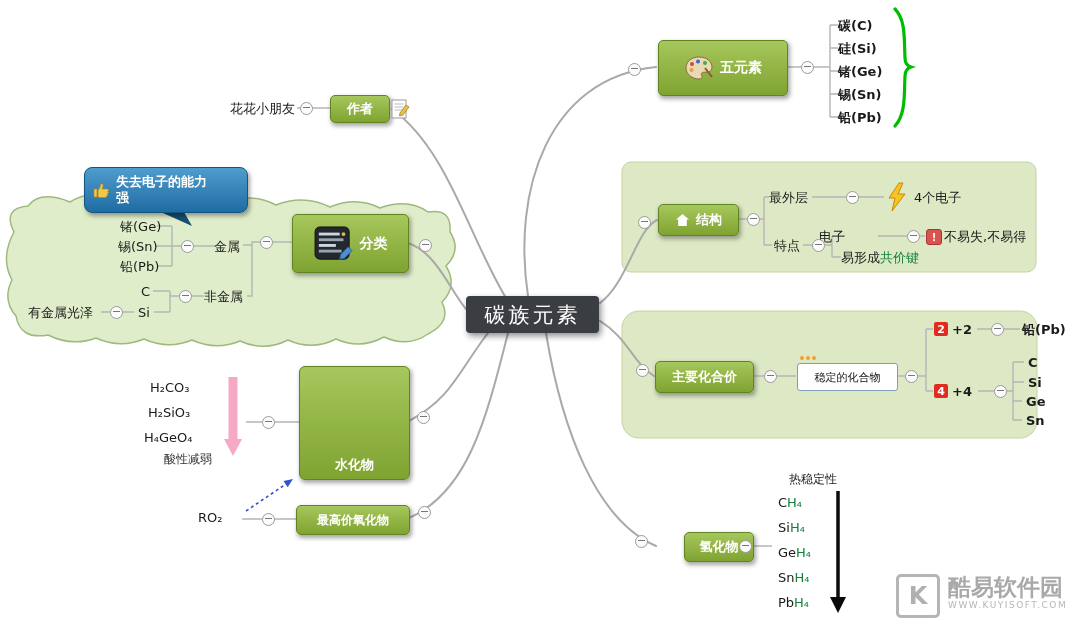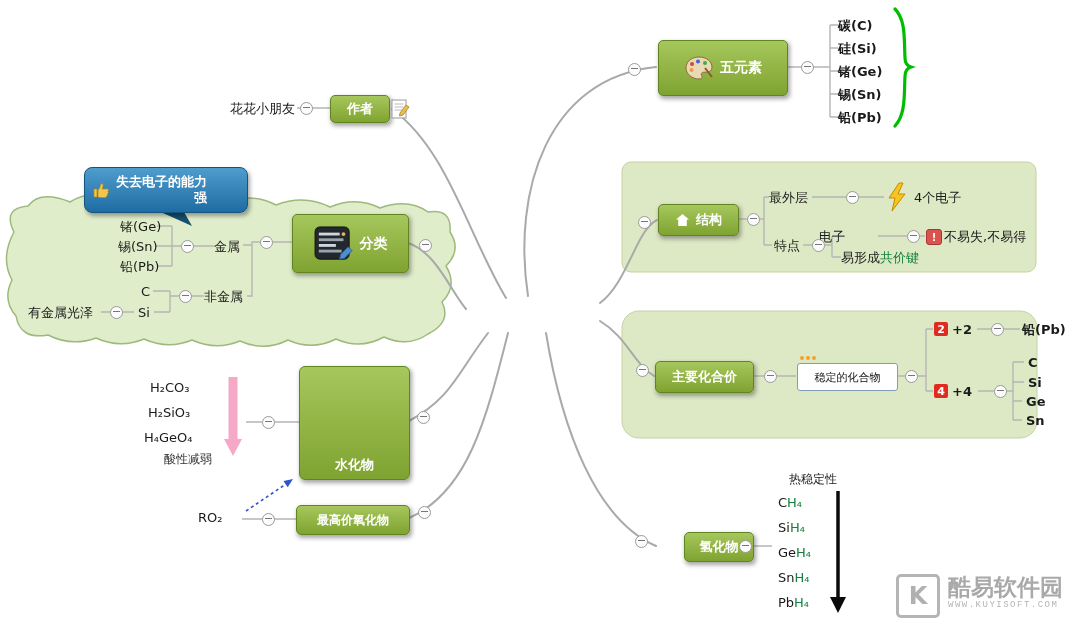--- a/index.html
+++ b/index.html
@@ -11,42 +11,42 @@
   .f17{font-size:13px;line-height:20px;}
   .f12{font-size:12px;line-height:14px;}
   .gnode{position:absolute;display:flex;align-items:center;justify-content:center;gap:6px;
          background:linear-gradient(180deg,#a6c75c,#7fa331);border:1px solid #5f8420;border-radius:5px;
          color:#fff;font-weight:bold;font-size:13px;box-shadow:1.5px 2.5px 4px rgba(60,60,60,.45);z-index:4;}
   .central{position:absolute;background:#3a3e43;color:#fff;display:flex;align-items:center;justify-content:center;
            border-radius:4px;font-size:21px;letter-spacing:3px;box-shadow:2px 3px 6px rgba(0,0,0,.45);z-index:4;}
   .callout{position:absolute;background:linear-gradient(180deg,#4f9dcd,#1e6ca3);border:1px solid #14557f;
            border-radius:8px;color:#fff;font-weight:bold;font-size:13px;display:flex;align-items:center;
            padding:3px 8px;gap:6px;z-index:6;box-shadow:2px 3px 4px rgba(0,0,0,.35);}
-  .callout .lines{display:flex;flex-direction:column;align-items:flex-end;line-height:16px;}
+  .callout .lines{display:flex;flex-direction:column;align-items:flex-start;line-height:16px;}
   .conn{position:absolute;width:11px;height:11px;background:#fcfcfc;border:1px solid #9a9a9a;border-radius:50%;z-index:5;}
   .conn::after{content:"";position:absolute;left:2px;right:2px;top:4px;border-top:1px solid #777;}
   .stable-box{position:absolute;background:#fff;border:1px solid #7f9db9;border-radius:3px;display:flex;
               align-items:center;justify-content:center;font-size:11px;color:#111;z-index:4;}
   .dots{position:absolute;display:flex;gap:2px;z-index:5;}
   .dots i{width:4px;height:4px;border-radius:50%;background:#f59f2e;}
   .badge{position:absolute;width:14px;height:14px;background:#e02b20;color:#fff;font-size:11px;font-weight:bold;
          display:flex;align-items:center;justify-content:center;border-radius:2px;z-index:4;}
   .red{color:#15803d;}
   .hydrate-node{position:absolute;background:linear-gradient(180deg,#a6c75c,#7fa331);border:1px solid #5f8420;
                 border-radius:6px;box-shadow:1.5px 2.5px 4px rgba(60,60,60,.45);z-index:4;}
   .hydrate-box{position:absolute;left:12px;top:7px;width:84px;height:77px;background:#fff;border:1px solid #c9c9c9;
                color:#111;font-size:16px;line-height:25px;padding:2px 0 0 6px;box-sizing:border-box;}
   .hydrate-label{position:absolute;bottom:5px;left:0;right:0;text-align:center;color:#fff;font-weight:bold;font-size:13px;}
   .alert{position:absolute;width:14px;height:14px;background:#d9534f;border:1px solid #a33;border-radius:3px;
          color:#fff;font-size:10px;font-weight:bold;display:flex;align-items:center;justify-content:center;z-index:4;}
   .wm{position:absolute;left:896px;top:574px;display:flex;gap:8px;align-items:flex-start;z-index:3;}
   .wm-logo{width:38px;height:38px;border:3px solid #b5b5b5;border-radius:5px;display:flex;align-items:center;
            justify-content:center;font-size:24px;font-weight:bold;color:#b0b0b0;}
   .wm-title{font-size:23px;font-weight:bold;color:#a9a9a9;line-height:26px;}
-  .wm-url{font-size:9px;color:#b6b6b6;letter-spacing:1.5px;font-family:Liberation Mono, monospace;}
+  .wm-url{font-size:9px;color:#b6b6b6;letter-spacing:1.5px;}
   .icon{display:inline-flex;align-items:center;justify-content:center;}
 </style>
 </head>
 <body>
 
 <div id="canvas">
 
   <svg id="wires" width="1090" height="622">
 
     <path d="M14 232 Q2 208 28 206 Q40 190 70 202 Q92 188 120 201 Q146 189 172 202 Q198 190 224 203 Q252 192 276 205 Q304 194 330 207 Q356 196 380 208 Q408 198 428 212 Q452 208 450 232 Q462 250 446 266 Q458 286 442 302 Q452 322 428 334 Q408 348 384 337 Q360 350 336 339 Q312 351 288 340 Q264 352 240 341 Q216 351 192 340 Q168 350 144 339 Q120 349 96 338 Q72 347 48 335 Q20 340 16 316 Q2 300 12 280 Q0 258 14 232 Z" fill="#e0edca" stroke="#9db97c" stroke-width="1.5"></path>
@@ -96,20 +96,21 @@
     </g>
 
     <g>
       <line x1="838" y1="491" x2="838" y2="599" stroke="#0a0a0a" stroke-width="3.5"></line>
       <polygon points="830,597 846,597 838,613" fill="#0a0a0a"></polygon>
     </g>
 
     <polygon points="145,205 180,205 192,226" fill="#174f70"></polygon>
   </svg>
 
+  <div class="central" style="left:466px;top:296px;width:133px;height:37px">碳族元素</div>
 
   <div class="gnode" style="left:330px;top:95px;width:58px;height:26px">作者</div>
   <span class="icon" style="position:absolute;left:391px;top:99px;z-index:4">
     <svg width="19" height="21" viewBox="0 0 19 21">
       <rect x="1" y="1" width="14" height="18" fill="#fff" stroke="#999"></rect>
       <line x1="3.5" y1="5" x2="12.5" y2="5" stroke="#bbb"></line>
       <line x1="3.5" y1="8" x2="12.5" y2="8" stroke="#bbb"></line>
       <line x1="3.5" y1="11" x2="12.5" y2="11" stroke="#bbb"></line>
       <path d="M9 14 L15 6 L18 8 L12 16 L8.5 17 Z" fill="#e8c04a" stroke="#a5822a" stroke-width="0.8"></path>
     </svg>

